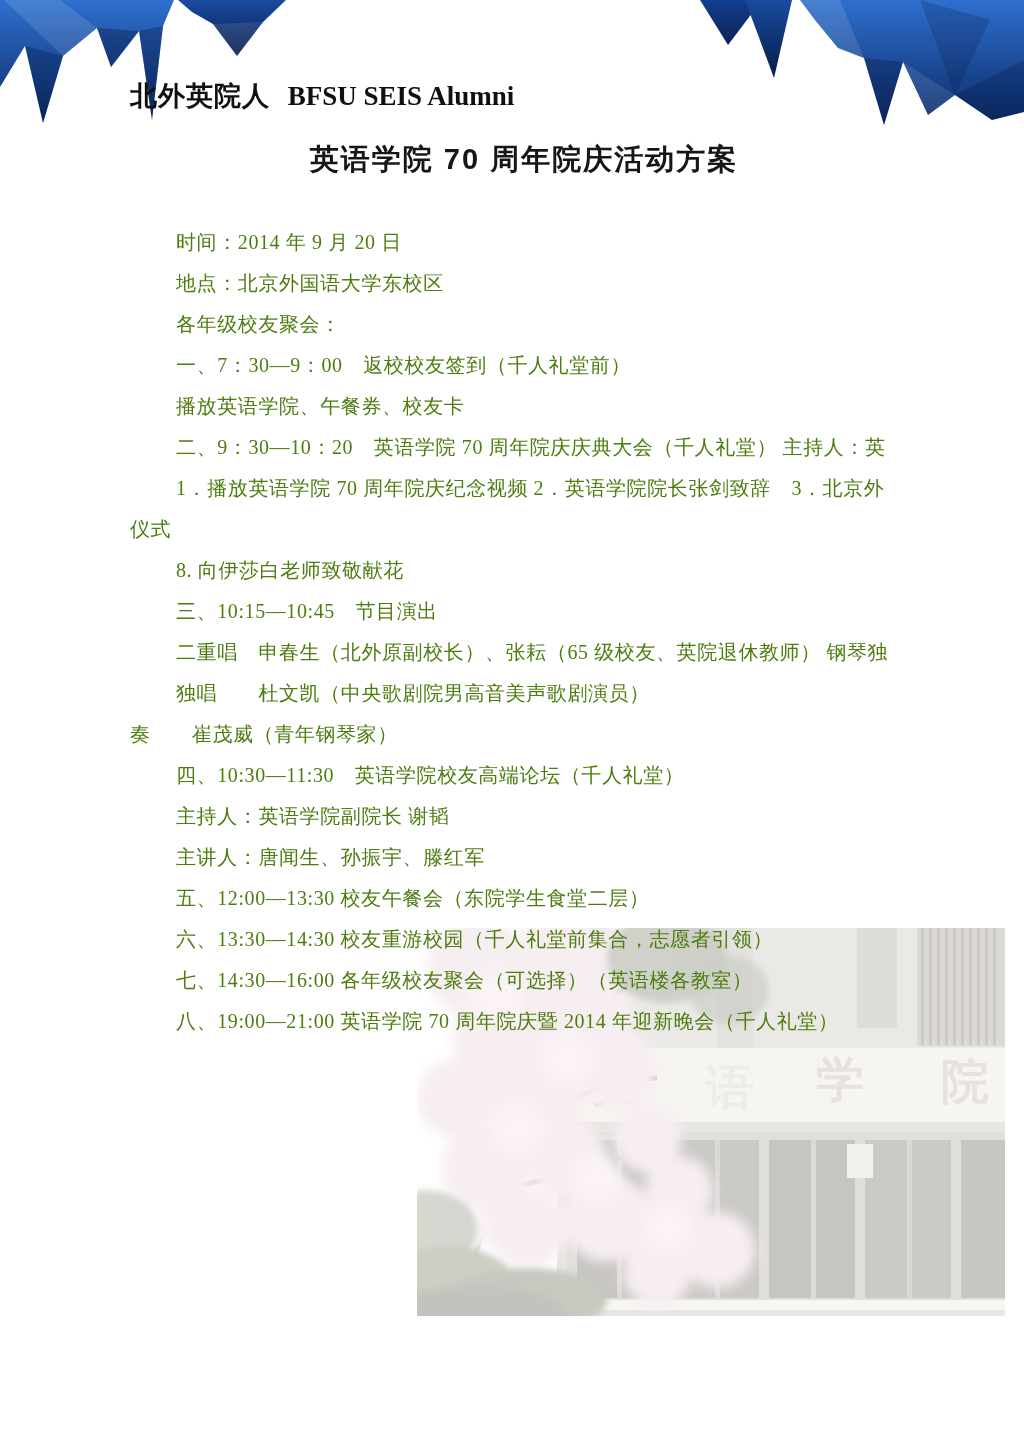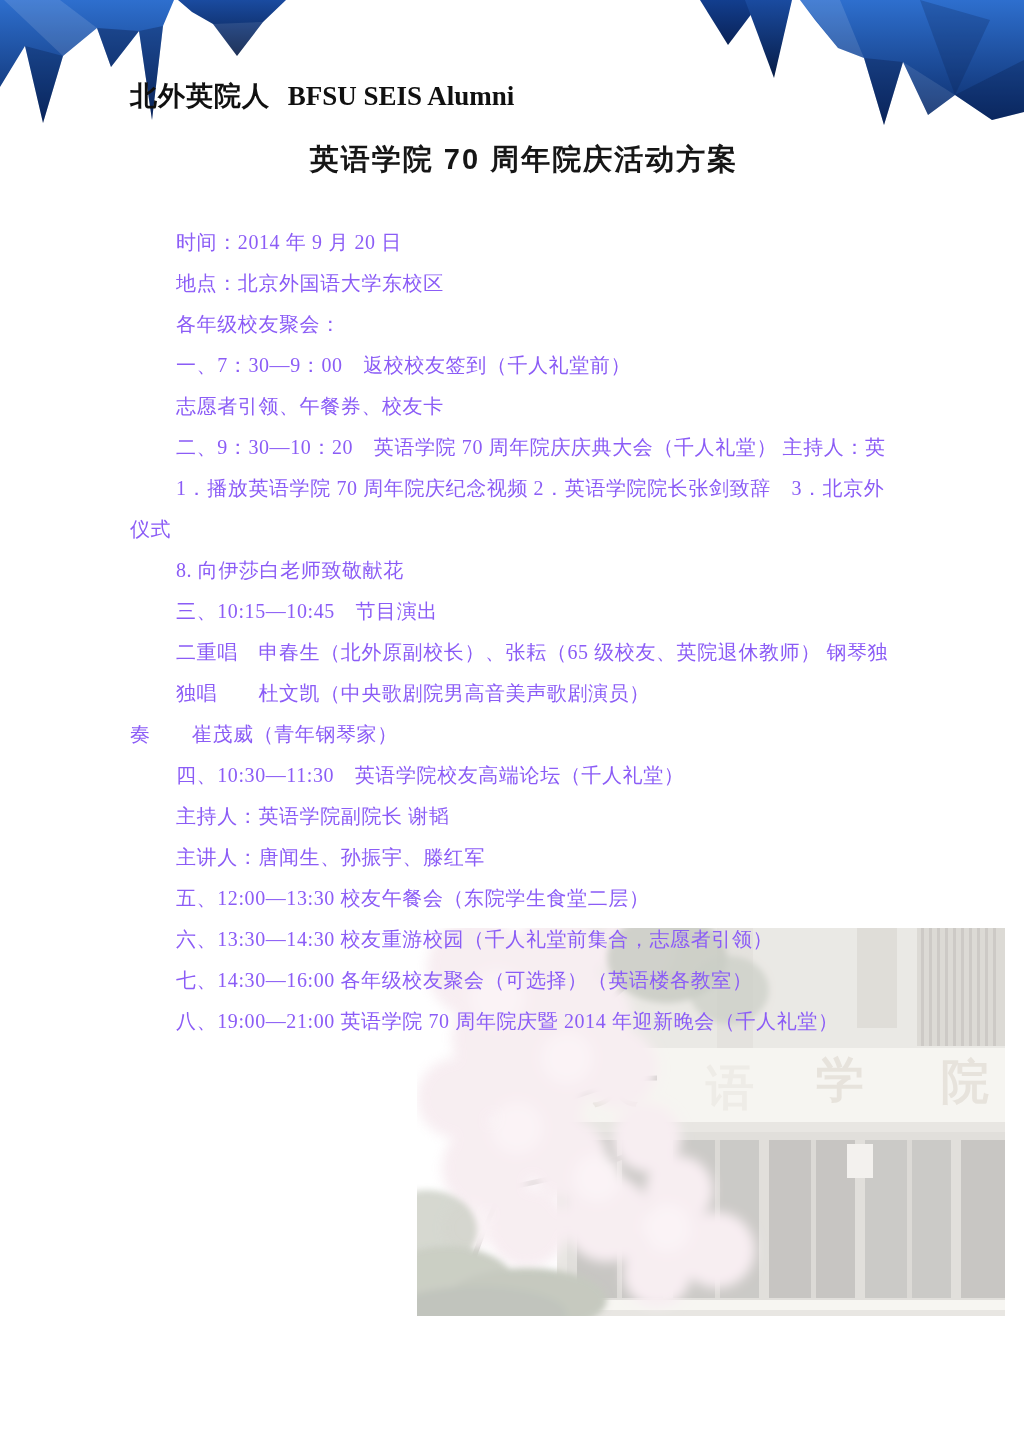--- a/index.html
+++ b/index.html
@@ -18,21 +18,21 @@
   }
   .masthead .brand-en{font-family:"Liberation Serif",serif;margin-left:10px;letter-spacing:0;}
   .doc-title{
     position:absolute;left:0;top:128px;width:1024px;margin:12px;z-index:4;
     text-align:center;font-family:"Liberation Sans","DejaVu Sans",sans-serif;
     font-size:29px;font-weight:bold;color:#161616;letter-spacing:2px;
   }
   .photo{position:absolute;left:417px;top:928px;width:588px;height:388px;opacity:.35;z-index:1;}
   .doc-body{
     position:absolute;left:130px;top:222px;width:778px;z-index:2;
-    font-size:20px;color:#8b5cf6;letter-spacing:.6px;
+    font-size:20px;color:#4d7c0f;letter-spacing:.6px;
   }
   .doc-body .line{height:41px;line-height:41px;white-space:nowrap;}
   .doc-body .line.indent{padding-left:46px;}
 </style>
 </head>
 <body>
 
 <div class="page">
 
   <svg class="deco deco-left" width="290" height="130" viewBox="0 0 290 130">
@@ -185,21 +185,21 @@
         <ellipse cx="60" cy="386" rx="90" ry="28" fill="#4e5843"></ellipse>
       </g>
     </svg>
   </div>
 
   <div class="doc-body">
       <div class="line indent">时间：2014 年 9 月 20 日</div>
       <div class="line indent">地点：北京外国语大学东校区</div>
       <div class="line indent">各年级校友聚会：</div>
       <div class="line indent">一、7：30—9：00　返校校友签到（千人礼堂前）</div>
-      <div class="line indent">志愿者引领、午餐券、校友卡</div>
+      <div class="line indent">播放英语学院、午餐券、校友卡</div>
       <div class="line indent">二、9：30—10：20　英语学院 70 周年院庆庆典大会（千人礼堂） 主持人：英</div>
       <div class="line indent">1．播放英语学院 70 周年院庆纪念视频 2．英语学院院长张剑致辞　3．北京外</div>
       <div class="line">仪式</div>
       <div class="line indent">8. 向伊莎白老师致敬献花</div>
       <div class="line indent">三、10:15—10:45　节目演出</div>
       <div class="line indent">二重唱　申春生（北外原副校长）、张耘（65 级校友、英院退休教师） 钢琴独</div>
       <div class="line indent">独唱　　杜文凯（中央歌剧院男高音美声歌剧演员）</div>
       <div class="line">奏　　崔茂威（青年钢琴家）</div>
       <div class="line indent">四、10:30—11:30　英语学院校友高端论坛（千人礼堂）</div>
       <div class="line indent">主持人：英语学院副院长 谢韬</div>

